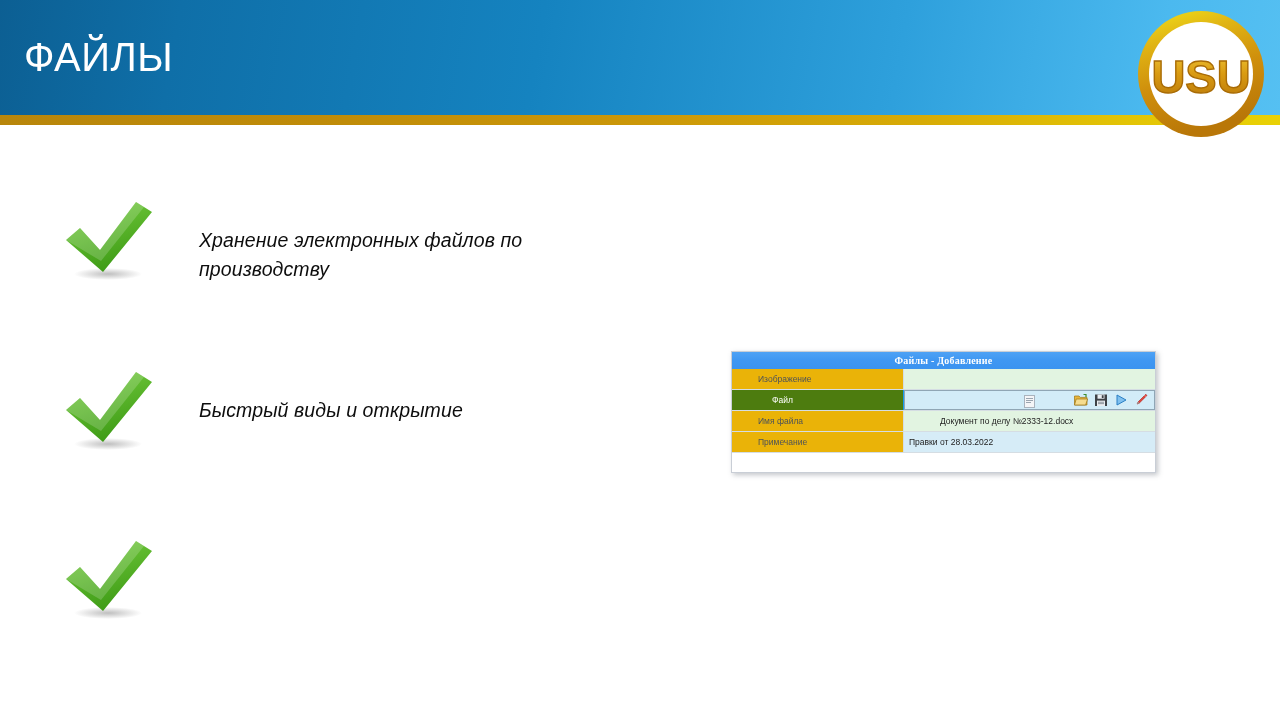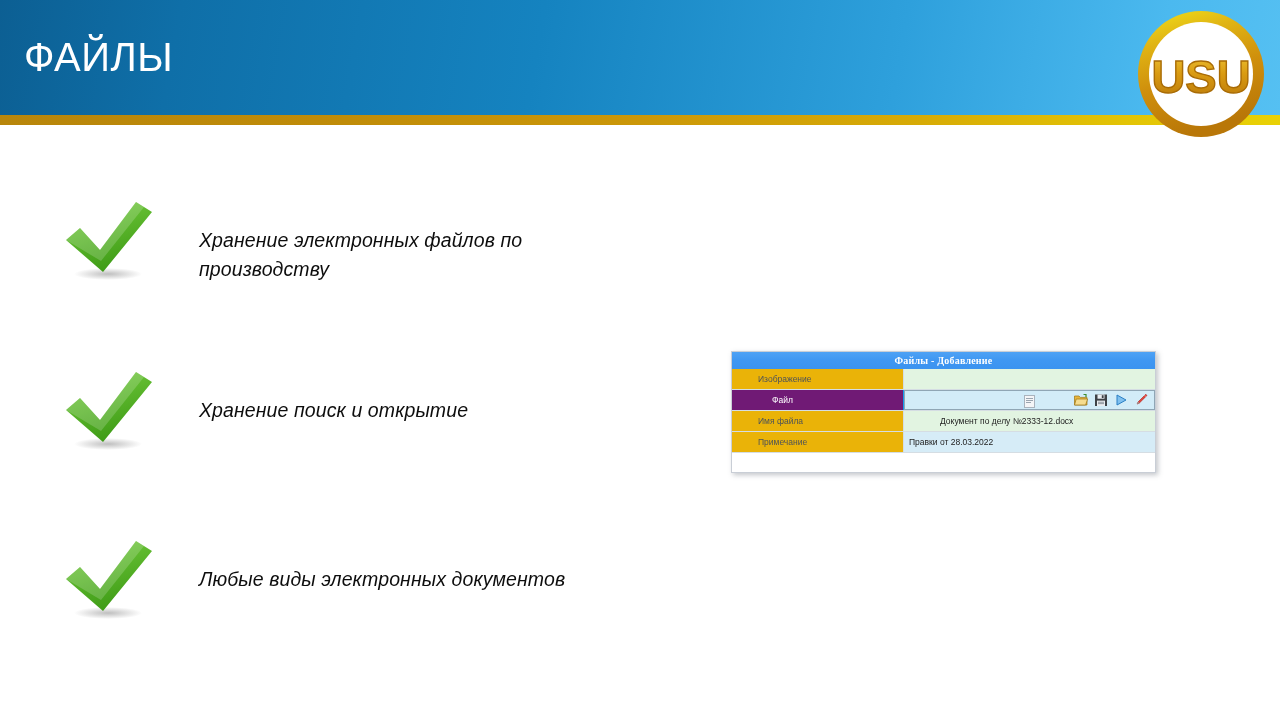--- a/index.html
+++ b/index.html
@@ -136,21 +136,21 @@
     color: #4e5358;
     font-size: 8.5px;
     line-height: 20px;
     padding-left: 26px;
     box-sizing: border-box;
     border-right: 1px solid #d5dde3;
     white-space: nowrap;
     overflow: hidden;
   }
   .dlg-row.selected .dlg-label {
-    background: #701a75;
+    background: #4d7c0f;
     color: #ffffff;
     border-right: 1px solid #169bee;
     padding-left: 40px;
   }
   .dlg-value {
     flex: 1 1 auto;
     position: relative;
     box-sizing: border-box;
     font-size: 8.5px;
     line-height: 20px;
@@ -247,21 +247,21 @@
         <radialGradient id="shd2" cx="0.5" cy="0.5" r="0.5">
           <stop offset="0%" stop-color="#8a8a8a" stop-opacity="0.55"></stop>
           <stop offset="100%" stop-color="#8a8a8a" stop-opacity="0"></stop>
         </radialGradient>
       </defs>
       <ellipse cx="52" cy="76" rx="34" ry="6" fill="url(#shd2)"></ellipse>
       <path d="M10,42 L24,30 L44,52 L80,4 L96,14 L47,74 Z" fill="url(#ck2)"></path>
       <path d="M10,42 L24,30 L44,52 L80,4 L88,9 L45,63 Z" fill="#ffffff" opacity="0.18"></path>
     </svg>
   </div>
-  <div class="bullet-text">Хранение поиск и открытие</div>
+  <div class="bullet-text">Быстрый виды и открытие</div>
 </div>
 
 <div class="bullet-row r3">
   <div class="check-icon">
     <svg width="104" height="86" viewBox="0 0 104 86" xmlns="http://www.w3.org/2000/svg">
       <defs>
         <linearGradient id="ck3" x1="0" y1="0" x2="0.4" y2="1">
           <stop offset="0%" stop-color="#8fd24a"></stop>
           <stop offset="35%" stop-color="#63bd31"></stop>
           <stop offset="100%" stop-color="#3f9c17"></stop>
@@ -269,21 +269,20 @@
         <radialGradient id="shd3" cx="0.5" cy="0.5" r="0.5">
           <stop offset="0%" stop-color="#8a8a8a" stop-opacity="0.55"></stop>
           <stop offset="100%" stop-color="#8a8a8a" stop-opacity="0"></stop>
         </radialGradient>
       </defs>
       <ellipse cx="52" cy="76" rx="34" ry="6" fill="url(#shd3)"></ellipse>
       <path d="M10,42 L24,30 L44,52 L80,4 L96,14 L47,74 Z" fill="url(#ck3)"></path>
       <path d="M10,42 L24,30 L44,52 L80,4 L88,9 L45,63 Z" fill="#ffffff" opacity="0.18"></path>
     </svg>
   </div>
-  <div class="bullet-text">Любые виды электронных документов</div>
 </div>
 
 <div class="dialog-shot">
 
   <div class="dlg-title">Файлы - Добавление</div>
 
   <div class="dlg-row">
     <div class="dlg-label">Изображение</div>
     <div class="dlg-value v-green"></div>
   </div>

